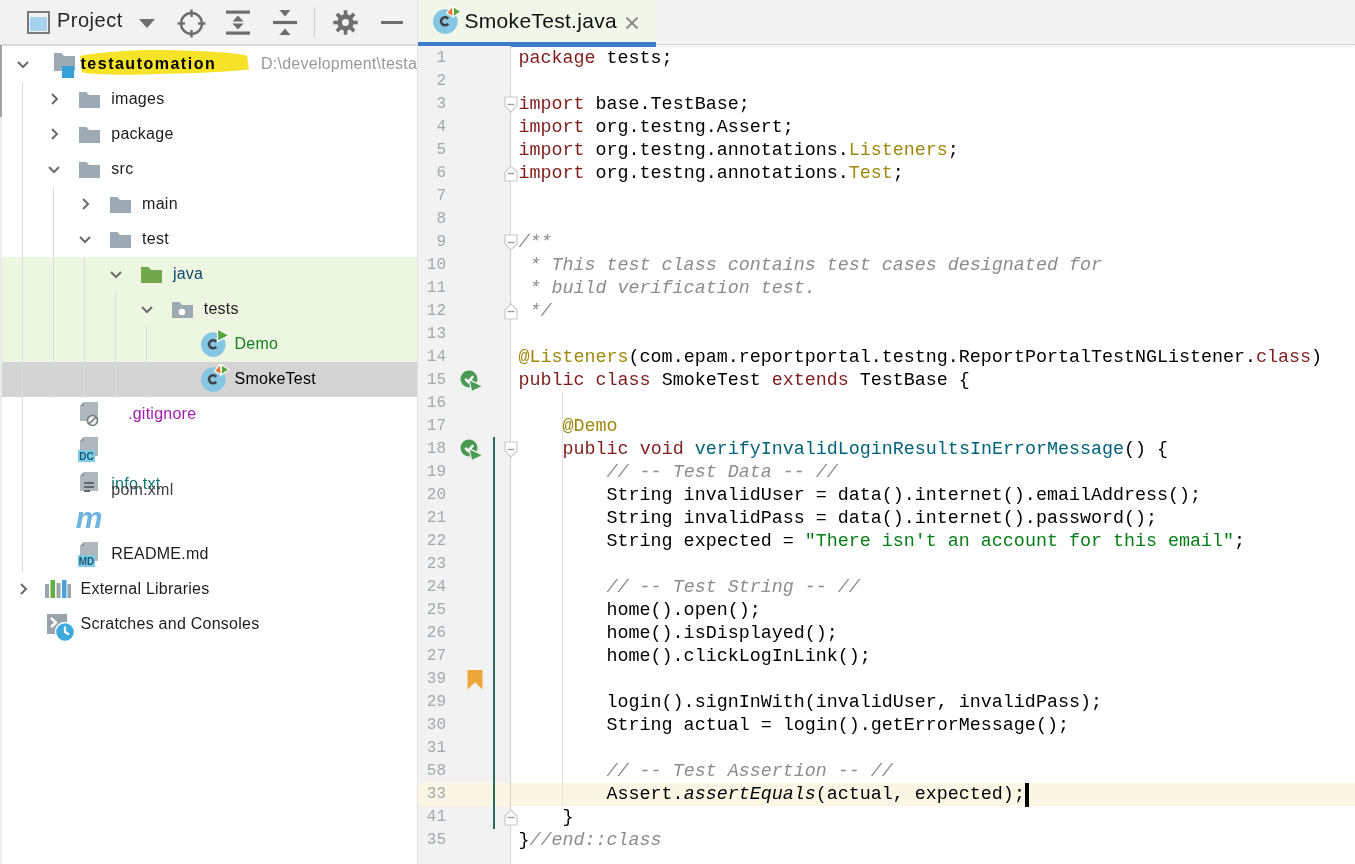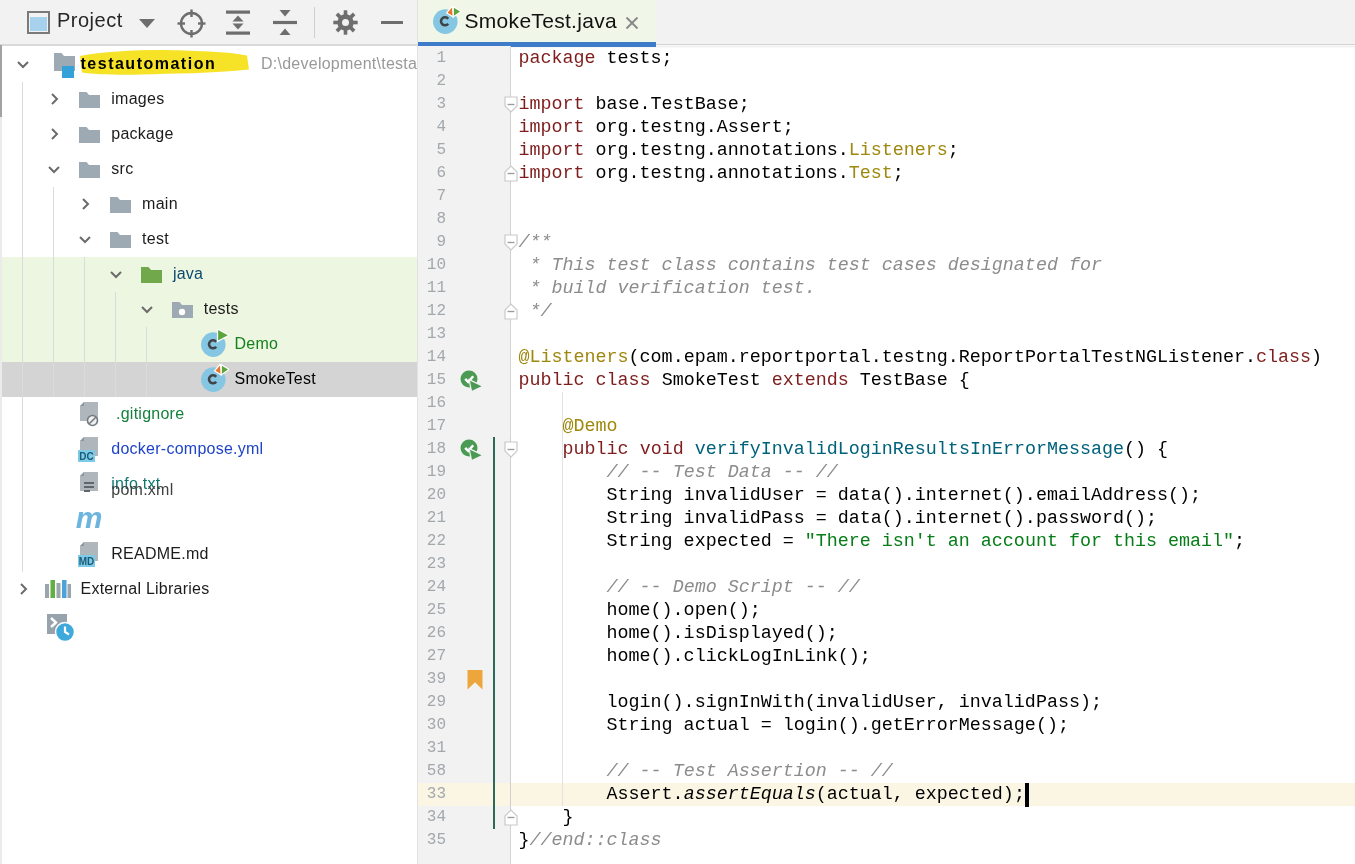--- a/index.html
+++ b/index.html
@@ -161,28 +161,27 @@
       <polygon points="19,1.4 19.5,9.8 14.5,6.8" fill="#e9732c"></polygon>
       <polygon points="20.9,1.8 27,5.6 20.9,9.8" fill="#5aa53c"></polygon>
     </svg>
     <div class="tlab" style="left:234.5px;top:379.0px;color:#000">SmokeTest</div>
 <svg class="abs" style="left:77.8px;top:400.5px" width="22" height="27" viewBox="0 0 22 27">
       <path d="M6 1 H20 V20 H2 V5 z" fill="#afb6bc"></path>
       <path d="M6 1 V5 H2 z" fill="#8f979e"></path>
       <circle cx="14.5" cy="19.5" r="5" fill="#f0f0f0" stroke="#71797f" stroke-width="1.6"></circle>
       <line x1="11.2" y1="22.8" x2="17.8" y2="16.2" stroke="#71797f" stroke-width="1.6"></line>
     </svg>
-    <div class="tlab" style="left:116px;top:414.0px;color:#15803d">.gitignore</div>
+    <div class="tlab" style="left:128px;top:414.0px;color:#a21caf">.gitignore</div>
 <svg class="abs" style="left:77.8px;top:435.5px" width="22" height="27" viewBox="0 0 22 27">
       <path d="M6 1 H20 V20 H2 V5 z" fill="#afb6bc"></path>
       <path d="M6 1 V5 H2 z" fill="#8f979e"></path>
       <rect x="0" y="14" width="17" height="12" fill="#7ecbe8"></rect>
       <text x="8.5" y="23.5" font-family="Liberation Sans" font-size="10" font-weight="bold" text-anchor="middle" fill="#1c5b77">DC</text>
     </svg>
-    <div class="tlab" style="left:111.3px;top:449.0px;color:#1e43c8">docker-compose.yml</div>
 <svg class="abs" style="left:77.8px;top:470.5px" width="22" height="27" viewBox="0 0 22 27">
       <path d="M6 1 H20 V20 H2 V5 z" fill="#afb6bc"></path>
       <path d="M6 1 V5 H2 z" fill="#8f979e"></path>
       <g stroke="#5f676d" stroke-width="2">
         <line x1="6" y1="12" x2="16" y2="12"></line>
         <line x1="6" y1="16" x2="16" y2="16"></line>
         <line x1="6" y1="20" x2="12" y2="20"></line>
       </g>
     </svg>
     <div class="tlab" style="left:111.3px;top:484.0px;color:#0f766e">info.txt</div>
@@ -205,20 +204,21 @@
       <rect x="17.5" y="1" width="4.5" height="18" fill="#4da3d9"></rect>
       <rect x="23" y="5" width="3.5" height="14" fill="#9aa5ad"></rect>
     </svg>
     <div class="tlab" style="left:80.5px;top:589.0px;color:#1c1c1c">External Libraries</div>
 <svg class="abs" style="left:46px;top:613.0px" width="30" height="30" viewBox="0 0 30 30">
       <path d="M1 1 H21 V21 H1 z" fill="#98a2ab"></path>
       <polyline points="5,5 10,9.5 5,14" fill="none" stroke="#fff" stroke-width="2.4"></polyline>
       <circle cx="19" cy="19" r="9.5" fill="#3fa9dc" stroke="#fff" stroke-width="1.5"></circle>
       <polyline points="19,13.5 19,19 23,21.5" fill="none" stroke="#fff" stroke-width="2.2"></polyline>
     </svg>
+    <div class="tlab" style="left:80.5px;top:624.0px;color:#1c1c1c">Scratches and Consoles</div>
 </div>
 <div id="tabstrip"></div>
 <div id="tabsep"></div>
 <div id="tab"></div>
 <div id="tabbar"></div>
 <svg class="abs" style="left:432.6px;top:6.3px" width="28" height="28" viewBox="0 0 28 28">
     <circle cx="12.3" cy="15.6" r="12.3" fill="#85c6e2"></circle>
     <path d="M 15.15 12.84 A 4 4 0 1 0 15.15 17.76" fill="none" stroke="#3e4449" stroke-width="2.6"></path>
     <polygon points="19,1.4 19.5,9.8 14.5,6.8" fill="#fff" stroke="#fff" stroke-width="2.4"></polygon>
     <polygon points="20.9,1.8 27,5.6 20.9,9.8" fill="#fff" stroke="#fff" stroke-width="2.4"></polygon>
@@ -314,33 +314,33 @@
 <div class="lnum" style="left:418px;top:460.8px">19</div>
 <div class="code" style="top:460.8px">        <span class="cm">// -- Test Data -- //</span></div>
 <div class="lnum" style="left:418px;top:483.8px">20</div>
 <div class="code" style="top:483.8px">        String invalidUser = data().internet().emailAddress();</div>
 <div class="lnum" style="left:418px;top:506.8px">21</div>
 <div class="code" style="top:506.8px">        String invalidPass = data().internet().password();</div>
 <div class="lnum" style="left:418px;top:529.8px">22</div>
 <div class="code" style="top:529.8px">        String expected = <span class="st">"There isn't an account for this email"</span>;</div>
 <div class="lnum" style="left:418px;top:552.8px">23</div>
 <div class="lnum" style="left:418px;top:575.8px">24</div>
-<div class="code" style="top:575.8px">        <span class="cm">// -- Demo Script -- //</span></div>
+<div class="code" style="top:575.8px">        <span class="cm">// -- Test String -- //</span></div>
 <div class="lnum" style="left:418px;top:598.8px">25</div>
 <div class="code" style="top:598.8px">        home().open();</div>
 <div class="lnum" style="left:418px;top:621.8px">26</div>
 <div class="code" style="top:621.8px">        home().isDisplayed();</div>
 <div class="lnum" style="left:418px;top:644.8px">27</div>
 <div class="code" style="top:644.8px">        home().clickLogInLink();</div>
 <div class="lnum" style="left:418px;top:667.8px">39</div>
 <div class="lnum" style="left:418px;top:690.8px">29</div>
 <div class="code" style="top:690.8px">        login().signInWith(invalidUser, invalidPass);</div>
 <div class="lnum" style="left:418px;top:713.8px">30</div>
 <div class="code" style="top:713.8px">        String actual = login().getErrorMessage();</div>
 <div class="lnum" style="left:418px;top:736.8px">31</div>
 <div class="lnum" style="left:418px;top:759.8px">58</div>
 <div class="code" style="top:759.8px">        <span class="cm">// -- Test Assertion -- //</span></div>
 <div class="lnum" style="left:418px;top:782.8px">33</div>
 <div class="code" style="top:782.8px">        Assert.<span class="it">assertEquals</span>(actual, expected);</div>
-<div class="lnum" style="left:418px;top:805.8px">34</div>
+<div class="lnum" style="left:418px;top:805.8px">41</div>
 <div class="code" style="top:805.8px">    }</div>
 <div class="lnum" style="left:418px;top:828.8px">35</div>
 <div class="code" style="top:828.8px">}<span class="cm">//end::class</span></div>
 <div id="caret"></div>
 </body></html>

